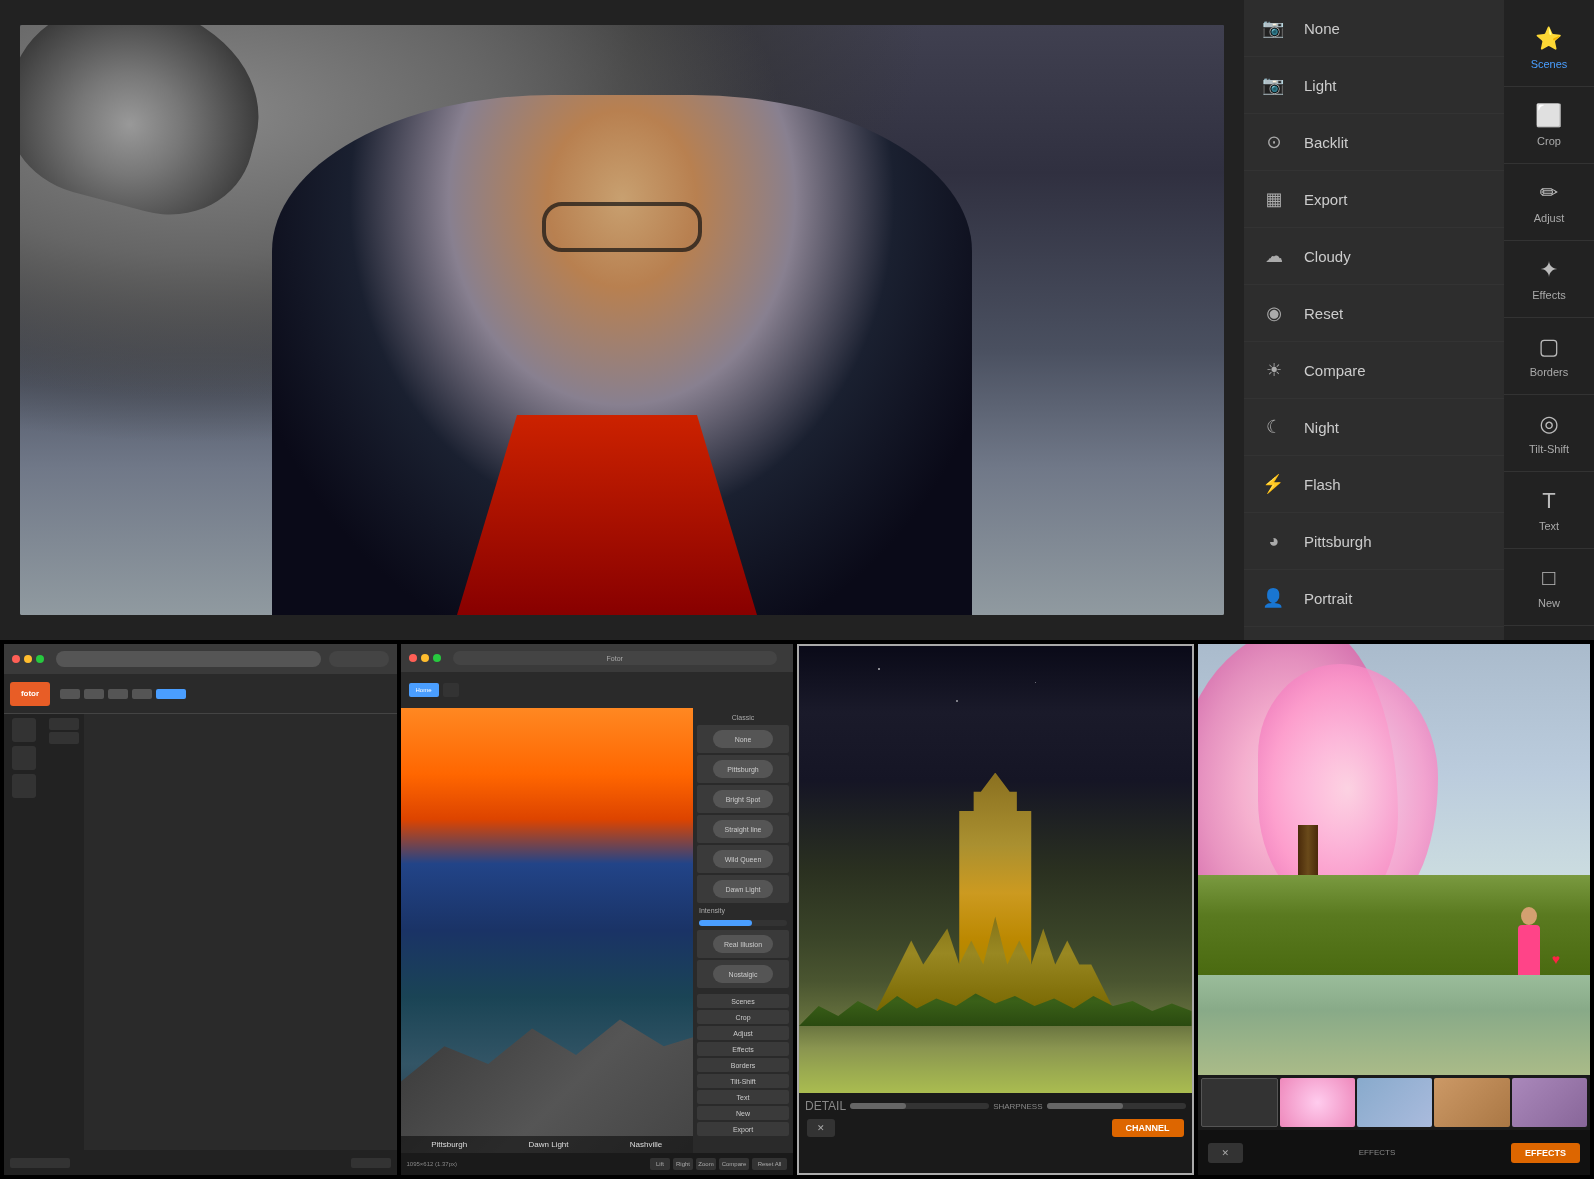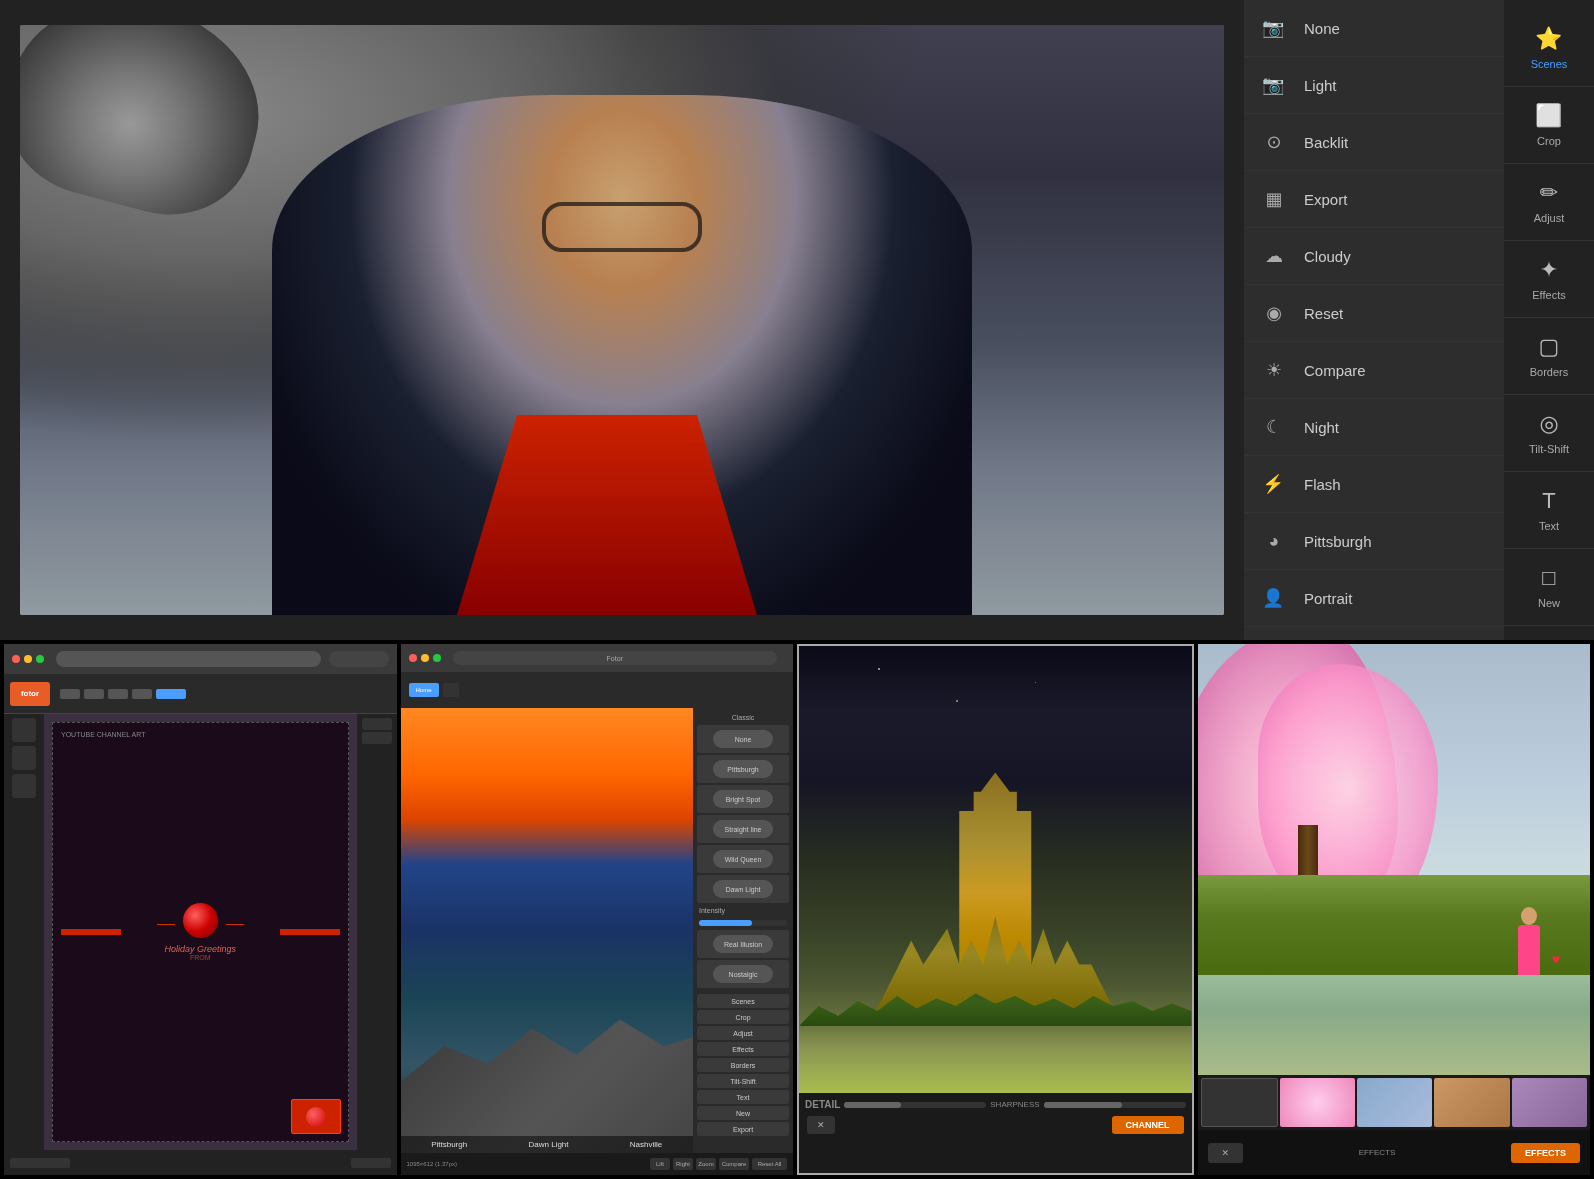--- a/index.html
+++ b/index.html
@@ -450,43 +450,20 @@
         </div>
       </div>
       <div style="display:flex;flex:1;overflow:hidden;">
 
         <div style="width:40px;background:#222;display:flex;flex-direction:column;gap:4px;padding:4px;align-items:center;">
           <div style="width:24px;height:24px;background:#333;border-radius:3px;"></div>
           <div style="width:24px;height:24px;background:#333;border-radius:3px;"></div>
           <div style="width:24px;height:24px;background:#333;border-radius:3px;"></div>
         </div>
 
-        <div class="thumb1-content">
-
-          <div style="position:absolute;inset:8px;background:#1a0a1a;border:1px dashed #555;display:flex;flex-direction:column;align-items:center;justify-content:center;">
-
-            <div style="position:absolute;top:8px;left:8px;color:#888;font-size:7px;">YOUTUBE CHANNEL ART</div>
-
-            <div style="display:flex;gap:8px;align-items:center;">
-              <div style="width:18px;height:8px;border-bottom:1px solid #cc3300;"></div>
-              <div style="width:35px;height:35px;background:radial-gradient(circle at 35% 35%, #ff6060,#cc0000,#800000);border-radius:50%;"></div>
-              <div style="width:18px;height:8px;border-bottom:1px solid #cc3300;"></div>
-            </div>
-
-            <div style="color:#dd6655;font-size:9px;margin-top:6px;font-style:italic;">Holiday Greetings</div>
-            <div style="color:#aa4433;font-size:7px;">FROM</div>
-
-            <div style="position:absolute;left:8px;top:50%;width:60px;height:6px;background:#cc2200;transform:translateY(-50%);"></div>
-            <div style="position:absolute;right:8px;top:50%;width:60px;height:6px;background:#cc2200;transform:translateY(-50%);"></div>
-          </div>
-
-          <div style="position:absolute;bottom:16px;right:16px;width:50px;height:35px;background:#cc2200;border:1px solid #ff4400;border-radius:2px;">
-            <div style="width:20px;height:20px;background:radial-gradient(circle at 35% 35%, #ff6060,#cc0000);border-radius:50%;margin:7px auto;"></div>
-          </div>
-        </div>
 
         <div style="width:40px;background:#222;display:flex;flex-direction:column;gap:2px;padding:4px;align-items:center;">
           <div style="width:30px;height:12px;background:#333;border-radius:2px;"></div>
           <div style="width:30px;height:12px;background:#333;border-radius:2px;"></div>
         </div>
       </div>
 
       <div style="height:25px;background:#222;display:flex;align-items:center;padding:0 6px;gap:4px;">
         <div style="width:60px;height:10px;background:#333;border-radius:2px;"></div>
         <div style="width:40px;height:10px;background:#333;border-radius:2px;margin-left:auto;"></div>
@@ -603,21 +580,21 @@
 
         <div style="position:absolute;bottom:18%;left:50%;transform:translateX(-50%);width:240px;height:120px;
           background:linear-gradient(180deg,#776611 0%,#998822 50%,#776600 100%);
           clip-path:polygon(0% 100%,10% 60%,15% 40%,20% 60%,30% 30%,35% 60%,40% 40%,45% 60%,50% 20%,55% 60%,60% 40%,65% 60%,70% 30%,75% 60%,80% 40%,85% 60%,90% 60%,100% 100%);"></div>
 
         <div style="position:absolute;bottom:15%;left:0;right:0;height:50px;background:linear-gradient(180deg,#2a4a10 0%,#3a6018 50%,#2a4a10 100%);clip-path:polygon(0% 100%,5% 60%,10% 80%,15% 50%,20% 70%,25% 40%,30% 65%,35% 45%,40% 60%,45% 35%,50% 55%,55% 40%,60% 60%,65% 45%,70% 65%,75% 40%,80% 60%,85% 50%,90% 70%,95% 55%,100% 70%,100% 100%);"></div>
       </div>
 
       <div style="height:80px;background:#1a1a1a;display:flex;flex-direction:column;padding:4px;">
         <div style="display:flex;align-items:center;gap:4px;padding:2px;">
-          <div style="color:#888;font-size:10px;font-weight:bold;">DETAIL</div>
+          <div style="color:#888;font-size:12px;">DETAIL</div>
           <div style="width:80px;height:6px;background:#333;border-radius:3px;flex:1;">
             <div style="width:40%;height:100%;background:#666;border-radius:3px;"></div>
           </div>
           <div style="color:#888;font-size:8px;">SHARPNESS</div>
           <div style="width:80px;height:6px;background:#333;border-radius:3px;flex:1;">
             <div style="width:55%;height:100%;background:#666;border-radius:3px;"></div>
           </div>
         </div>
         <div style="display:flex;justify-content:space-between;align-items:center;padding:4px;">
           <button style="background:#333;border:none;color:#aaa;padding:4px 10px;border-radius:3px;font-size:9px;cursor:pointer;">✕</button>

